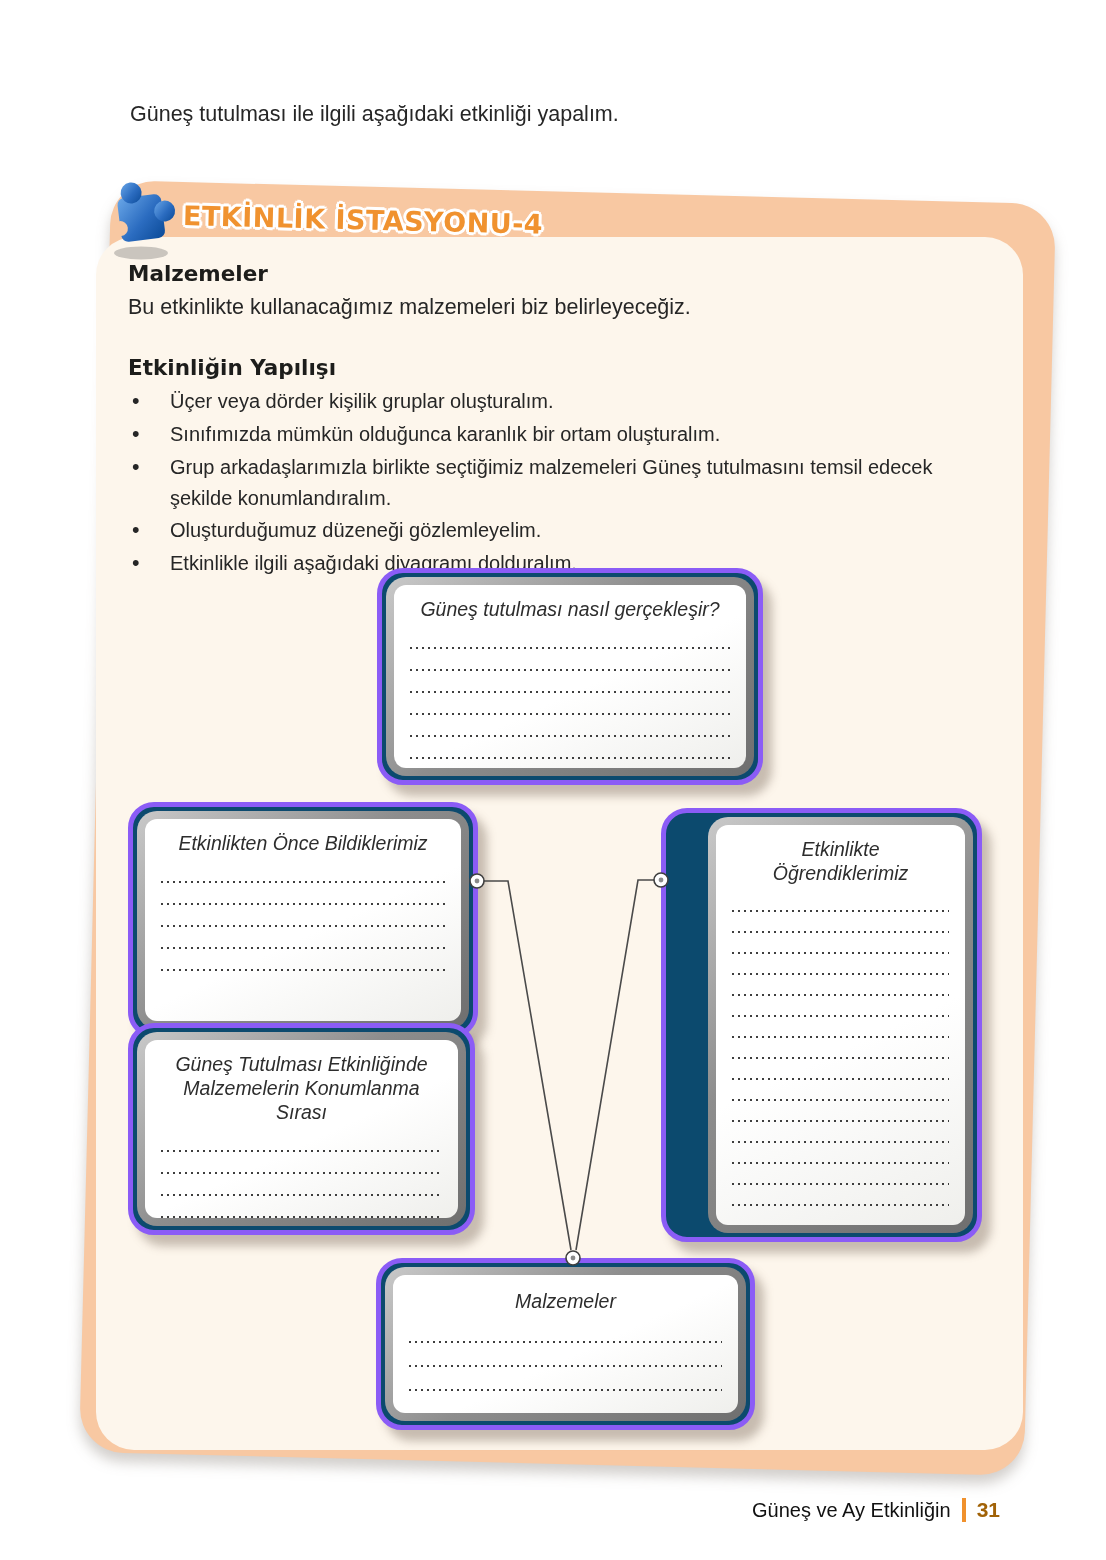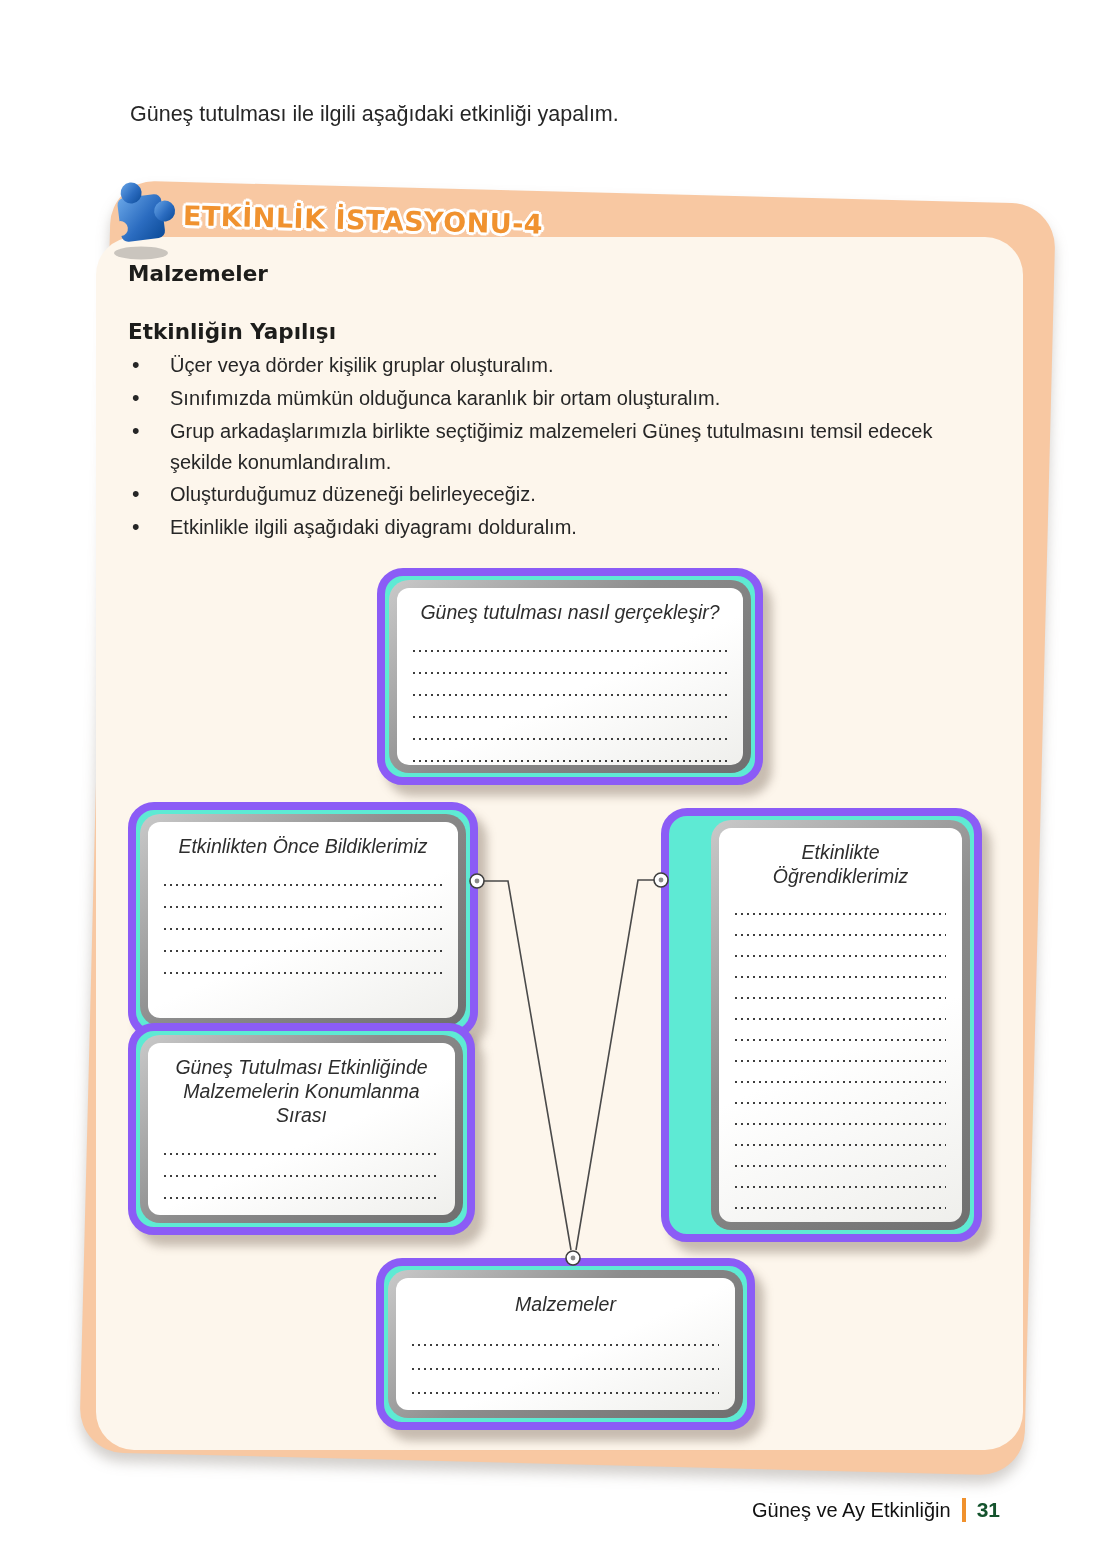--- a/index.html
+++ b/index.html
@@ -26,21 +26,21 @@
   .content{position:absolute;left:32px;top:16px;width:862px;}
   .h-bold{font-family:"DejaVu Sans",sans-serif;font-weight:bold;font-size:21.5px;
           color:#1d1d1b;margin:8px 0 6px;}
   .h-steps{margin-top:33px;}
   .ptext{font-size:21.5px;line-height:30px;margin:0;color:#262626;}
   .step-row{display:flex;align-items:flex-start;min-height:32px;margin-bottom:1px;}
   .step-bullet{flex:0 0 38px;font-size:21.5px;line-height:31px;color:#262626;padding-left:4px;}
   .step-text{flex:1;font-size:20px;line-height:31px;color:#262626;}
 
   
-  .dbox{position:absolute;border:8px solid #8b5cf6;border-radius:26px;background:#5eead4;
+  .dbox{position:absolute;border:5px solid #8b5cf6;border-radius:26px;background:#0c4a6e;
         padding:4px;box-sizing:border-box;box-shadow:9px 11px 10px rgba(125,108,92,.42);}
   .dframe{height:100%;background:linear-gradient(140deg,#c9c9c9 0%,#8d8d8d 45%,#6f6f6f 100%);
           border-radius:20px;padding:8px;box-sizing:border-box;}
   .dcontent{height:100%;background:linear-gradient(155deg,#ffffff 55%,#efefec 100%);
             border-radius:12px;padding:6px 16px 8px;box-sizing:border-box;overflow:hidden;}
   .dtitle{font-style:italic;font-size:19.5px;line-height:24px;color:#2d2d2d;
           text-align:center;margin:6px 0 6px;}
   .dotrow{height:22px;background-image:repeating-linear-gradient(90deg,#3e3e3e 0 2px,transparent 2px 6px);
           background-size:100% 2.2px;background-repeat:no-repeat;background-position:0 100%;}
   .box-how  {left:281px;top:331px;width:386px;height:217px;}
@@ -50,51 +50,52 @@
   .box-order{left:32px;top:786px;width:347px;height:212px;}
   .box-materials{left:280px;top:1021px;width:379px;height:172px;}
   .box-materials .dotrow{height:24px;}
   .box-materials .dtitle{margin-top:8px;}
 
   .connectors{position:absolute;left:0;top:0;pointer-events:none;}
 
   .footer{position:absolute;top:1498px;right:106px;display:flex;align-items:center;gap:11px;}
   .footer-title{font-size:20px;color:#111;}
   .footer-bar{width:4px;height:24px;background:#f0912d;}
-  .footer-page{font-size:21px;font-weight:bold;color:#14532d;}
+  .footer-page{font-size:21px;font-weight:bold;color:#a16207;}
 </style>
 </head>
 <body>
 
 <div class="page">
 
   <p class="intro">Güneş tutulması ile ilgili aşağıdaki etkinliği yapalım.</p>
 
   <div class="panel-outer"></div>
   <div class="panel-inner">
 
     <div class="content">
       <div class="h-bold">Malzemeler</div>
+      <p class="ptext">Bu etkinlikte kullanacağımız malzemeleri biz belirleyeceğiz.</p>
       <div class="h-bold h-steps">Etkinliğin Yapılışı</div>
       <div>
           <div class="step-row">
             <span class="step-bullet">•</span>
             <span class="step-text">Üçer veya dörder kişilik gruplar oluşturalım.</span>
           </div>
           <div class="step-row">
             <span class="step-bullet">•</span>
             <span class="step-text">Sınıfımızda mümkün olduğunca karanlık bir ortam oluşturalım.</span>
           </div>
           <div class="step-row">
             <span class="step-bullet">•</span>
             <span class="step-text">Grup arkadaşlarımızla birlikte seçtiğimiz malzemeleri Güneş tutulmasını temsil edecek şekilde konumlandıralım.</span>
           </div>
           <div class="step-row">
             <span class="step-bullet">•</span>
-            <span class="step-text">Oluşturduğumuz düzeneği belirleyeceğiz.</span>
+            <span class="step-text">Oluşturduğumuz düzeneği gözlemleyelim.</span>
           </div>
           <div class="step-row">
             <span class="step-bullet">•</span>
             <span class="step-text">Etkinlikle ilgili aşağıdaki diyagramı dolduralım.</span>
           </div>
         </div>
     </div>
 
     <div class="dbox box-how">
       <div class="dframe">

